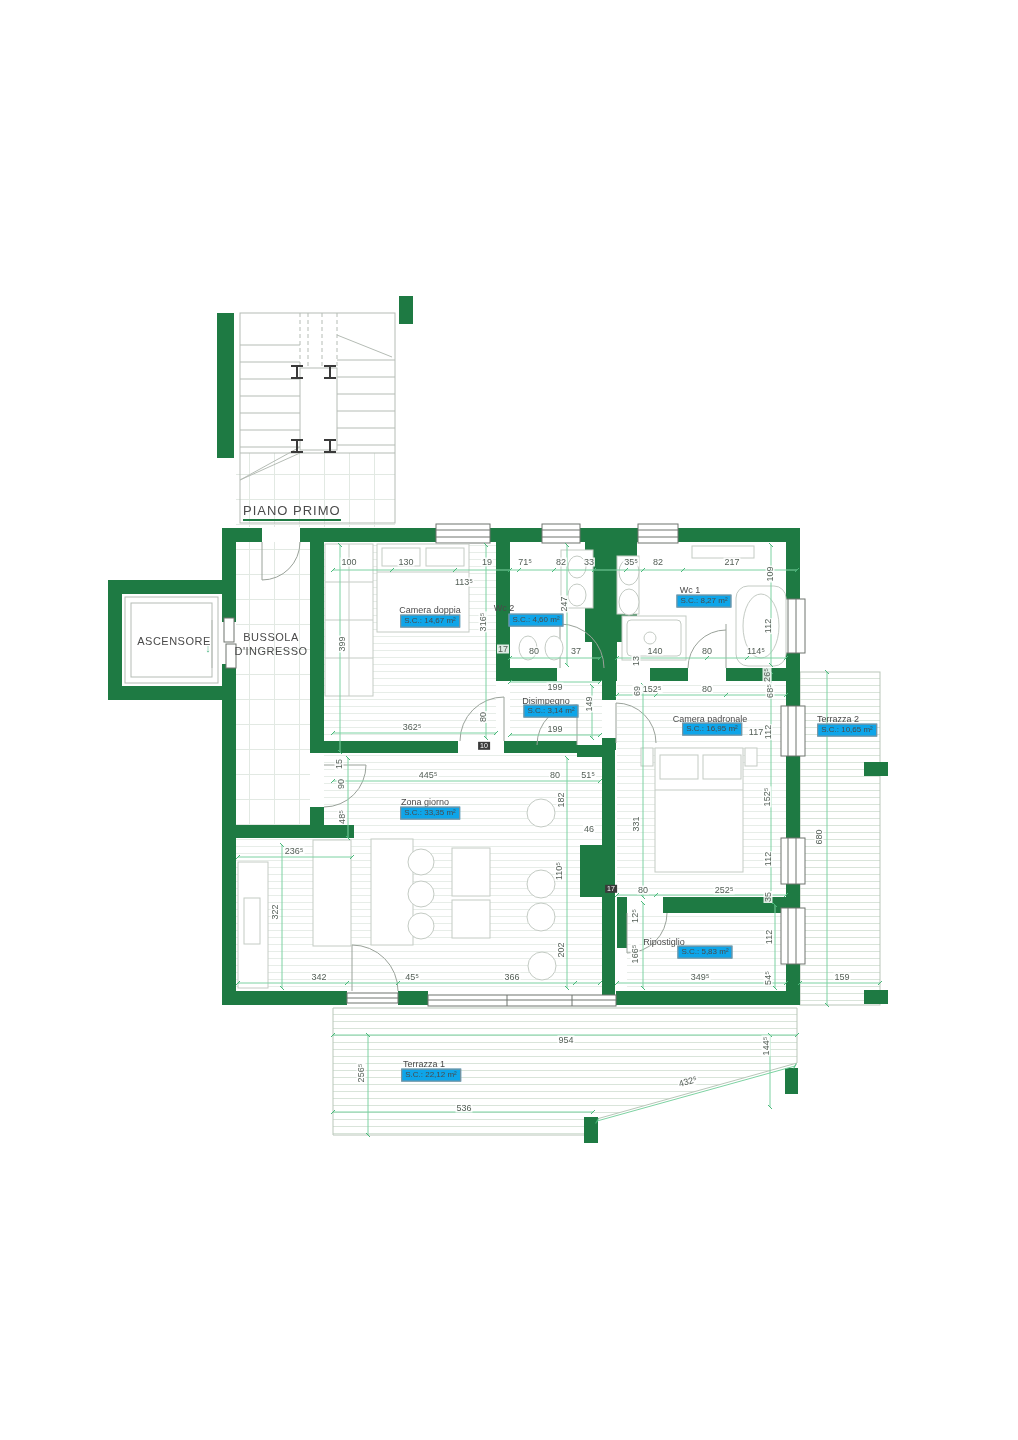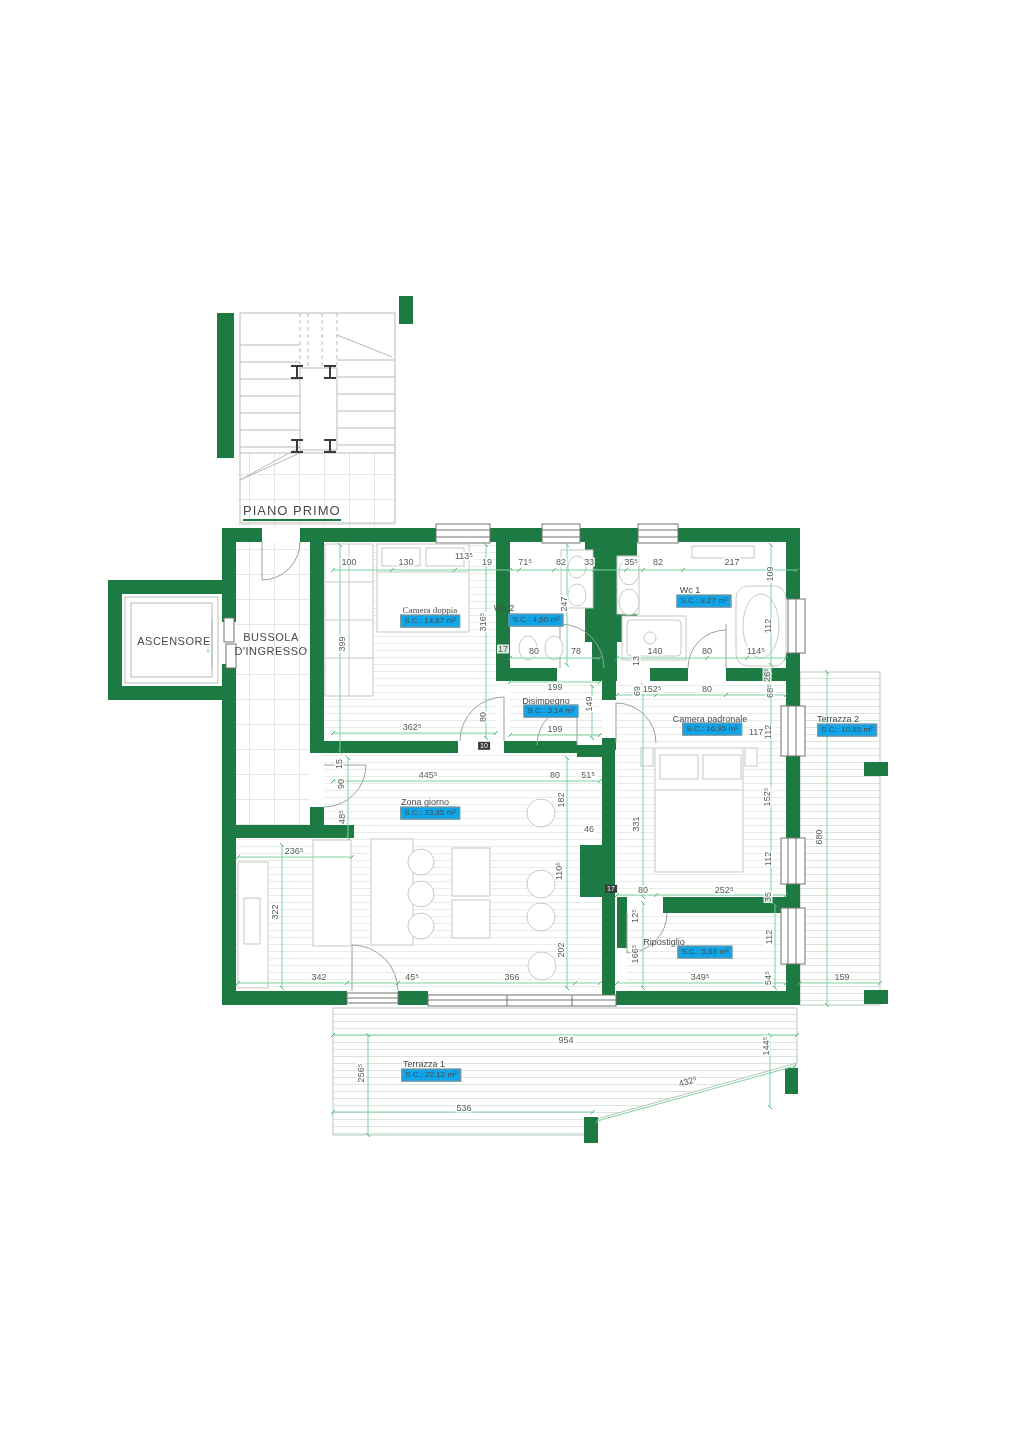--- a/index.html
+++ b/index.html
@@ -321,35 +321,35 @@
 <div id="labels">
   <div id="floor-label">PIANO PRIMO</div>
   <div id="ascensore-label">ASCENSORE</div>
   <div id="ascensore-arrow">↓</div>
   <div id="bussola-label">
     <div>BUSSOLA</div>
     <div>D'INGRESSO</div>
   </div>
 <span class="dim" style="left: 349px; top: 562px;">100</span>
       <span class="dim" style="left: 406px; top: 562px;">130</span>
-      <span class="dim" style="left: 464px; top: 556px;">113⁵</span>
+      <span class="dim" style="left: 464px; top: 582px;">113⁵</span>
       <span class="dim" style="left: 487px; top: 562px;">19</span>
       <span class="dim" style="left: 525px; top: 562px;">71⁵</span>
       <span class="dim" style="left: 561px; top: 562px;">82</span>
       <span class="dim" style="left: 589px; top: 562px;">33</span>
       <span class="dim" style="left: 631px; top: 562px;">35⁵</span>
       <span class="dim" style="left: 658px; top: 562px;">82</span>
       <span class="dim" style="left: 732px; top: 562px;">217</span>
       <span class="dim v" style="left: 770px; top: 574px;">109</span>
       <span class="dim v" style="left: 342px; top: 644px;">399</span>
       <span class="dim v" style="left: 483px; top: 622px;">316⁵</span>
       <span class="dim v" style="left: 564px; top: 604px;">247</span>
       <span class="dim" style="left: 503px; top: 649px;">17</span>
       <span class="dim" style="left: 534px; top: 651px;">80</span>
-      <span class="dim" style="left: 576px; top: 651px;">78</span>
+      <span class="dim" style="left: 576px; top: 651px;">37</span>
       <span class="dim v" style="left: 636px; top: 661px;">13</span>
       <span class="dim" style="left: 655px; top: 651px;">140</span>
       <span class="dim" style="left: 707px; top: 651px;">80</span>
       <span class="dim" style="left: 756px; top: 651px;">114⁵</span>
       <span class="dim v" style="left: 768px; top: 626px;">112</span>
       <span class="dim" style="left: 555px; top: 687px;">199</span>
       <span class="dim v" style="left: 589px; top: 704px;">149</span>
       <span class="dim" style="left: 555px; top: 729px;">199</span>
       <span class="dim v" style="left: 637px; top: 691px;">69</span>
       <span class="dim" style="left: 652px; top: 689px;">152⁵</span>
@@ -386,21 +386,21 @@
       <span class="dim v" style="left: 635px; top: 954px;">166⁵</span>
       <span class="dim v" style="left: 769px; top: 937px;">112</span>
       <span class="dim" style="left: 700px; top: 977px;">349⁵</span>
       <span class="dim v" style="left: 768px; top: 978px;">54⁵</span>
       <span class="dim" style="left: 566px; top: 1040px;">954</span>
       <span class="dim v" style="left: 766px; top: 1046px;">144⁵</span>
       <span class="dim v" style="left: 361px; top: 1073px;">256⁵</span>
       <span class="dim" style="left: 464px; top: 1108px;">536</span>
       <span class="dim d" style="left: 688px; top: 1082px;">432⁵</span>
       <span class="dim" style="left: 842px; top: 977px;">159</span>
-      <span class="rname" style="left: 430px; top: 610px; font-family: Liberation Serif, serif;">Camera doppia</span>
+      <span class="rname" style="left: 430px; top: 610px;">Camera doppia</span>
       <span class="rarea" style="left: 430px; top: 621px;">S.C.: 14,67 m²</span>
       <span class="rname" style="left: 504px; top: 608px;">Wc 2</span>
       <span class="rarea" style="left: 536px; top: 620px;">S.C.: 4,60 m²</span>
       <span class="rname" style="left: 690px; top: 590px;">Wc 1</span>
       <span class="rarea" style="left: 704px; top: 601px;">S.C.: 8,27 m²</span>
       <span class="rname" style="left: 546px; top: 701px;">Disimpegno</span>
       <span class="rarea" style="left: 551px; top: 711px;">S.C.: 3,14 m²</span>
       <span class="rname" style="left: 710px; top: 719px;">Camera padronale</span>
       <span class="rarea" style="left: 712px; top: 729px;">S.C.: 16,95 m²</span>
       <span class="rname" style="left: 425px; top: 802px;">Zona giorno</span>

